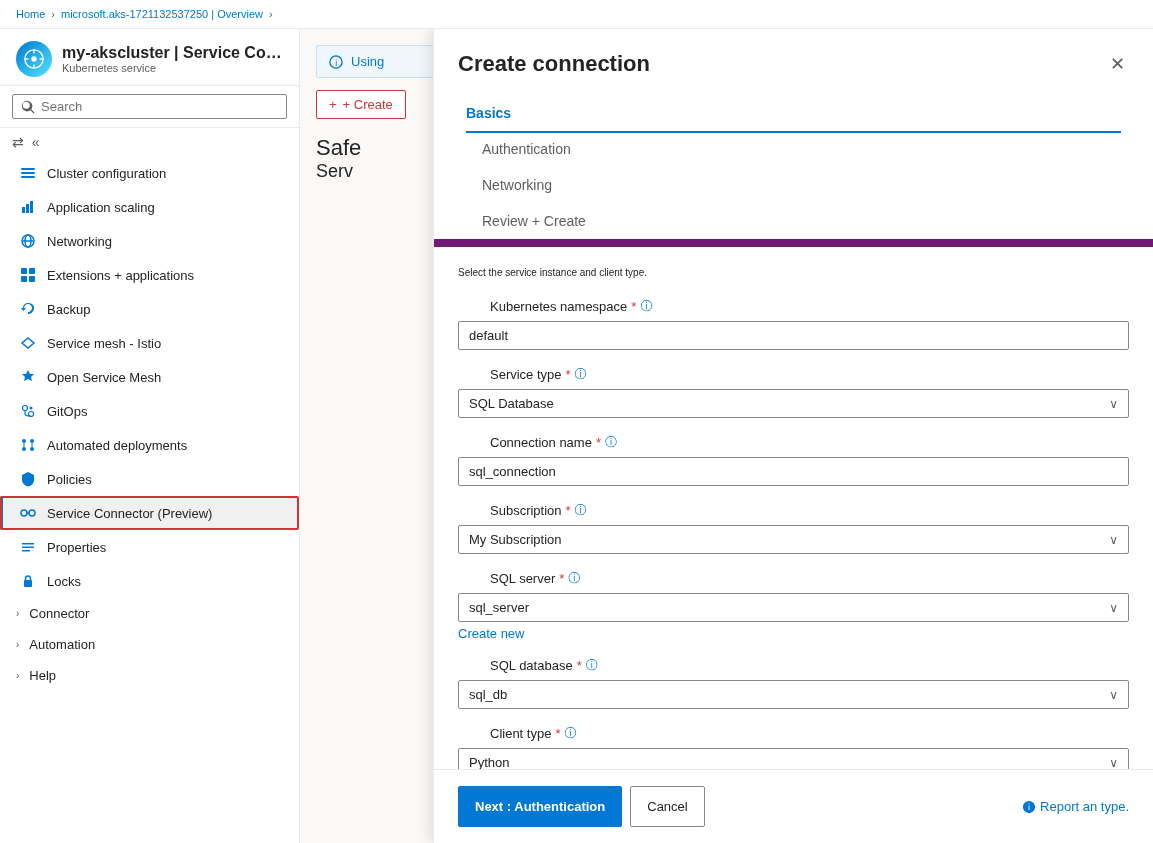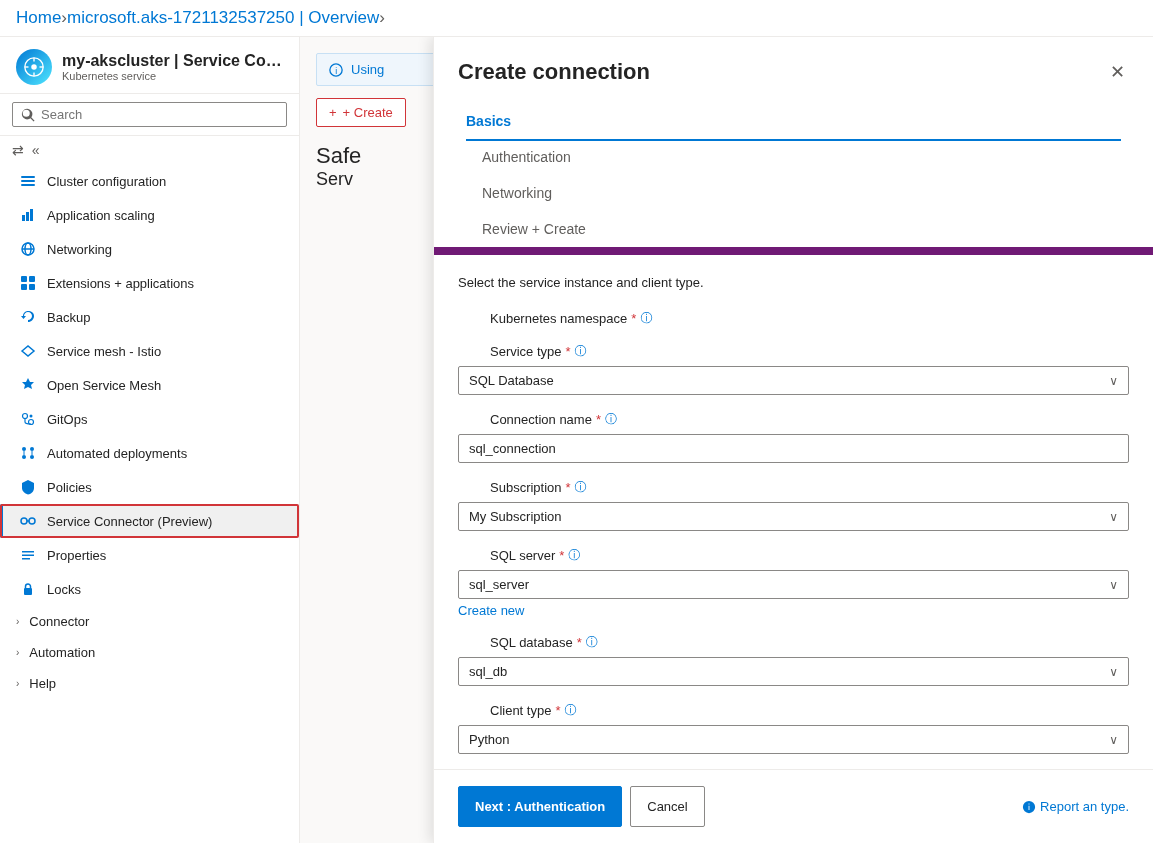--- a/index.html
+++ b/index.html
@@ -1,19 +1,19 @@
 <!DOCTYPE html>
 <html><head>
   <meta charset="utf-8">
   <style>
     * { box-sizing: border-box; margin: 0; padding: 0; }
     body { font-family: 'Segoe UI', Arial, sans-serif; font-size: 13px; color: #242424; background: #f5f5f5; display: flex; flex-direction: column; height: 843px; width: 1153px; overflow: hidden; }
 
     
-    .breadcrumb-bar { background: #fff; padding: 8px 16px; font-size: 17px; color: #0078d4; border-bottom: 1px solid #edebe9; display: flex; align-items: center; flex-shrink: 0; }
+    .breadcrumb-bar { background: #fff; padding: 8px 16px; font-size: 11px; color: #0078d4; border-bottom: 1px solid #edebe9; display: flex; align-items: center; gap: 6px; flex-shrink: 0; }
     .breadcrumb-bar span.sep { color: #605e5c; }
     .breadcrumb-bar a { color: #0078d4; text-decoration: none; }
 
     
     .main-layout { display: flex; flex: 1; overflow: hidden; }
 
     
     .sidebar { width: 300px; background: #fff; border-right: 1px solid #edebe9; display: flex; flex-direction: column; flex-shrink: 0; overflow: hidden; }
 
     .sidebar-header { padding: 12px 16px 8px; display: flex; align-items: center; gap: 10px; border-bottom: 1px solid #edebe9; flex-shrink: 0; }
@@ -46,21 +46,21 @@
 
     
     .panel-tabs { display: flex; border-bottom: 8px solid #701a75; padding: 0 32px; flex-shrink: 0; flex-direction: column; }
     .tab { padding: 10px 16px; font-size: 14px; color: #605e5c; cursor: pointer; border-bottom: 2px solid transparent; margin-bottom: -2px; white-space: nowrap; }
     .tab:first-child { padding-left: 0; }
     .tab.active { color: #0078d4; border-bottom: 2px solid #0078d4; font-weight: 600; }
 
     
     .panel-body { flex: 1; overflow-y: auto; padding: 20px 24px; }
 
-    .panel-description { font-size: 13px; color: #242424; margin-bottom: 20px; }
+    .panel-description { font-size: 10px; color: #242424; margin-bottom: 20px; }
 
     .form-field { margin-bottom: 16px; }
     .field-label { font-size: 13px; color: #242424; margin-bottom: 6px; display: flex; align-items: center; gap: 4px; margin-left: 32px; }
     .field-label .required { color: #d13438; }
     .info-icon { color: #0078d4; font-size: 12px; cursor: pointer; }
 
     .text-input { width: 100%; border: 1px solid #8a8886; border-radius: 2px; padding: 6px 10px; font-size: 13px; color: #242424; outline: none; background: #fff; }
 
     .select-input { width: 100%; border: 1px solid #8a8886; border-radius: 2px; padding: 6px 10px; font-size: 13px; color: #242424; background: #fff; display: flex; align-items: center; justify-content: space-between; cursor: pointer; }
     .select-chevron { color: #605e5c; font-size: 12px; }
@@ -313,20 +313,21 @@
 
       <div class="panel-body">
         <p class="panel-description">Select the service instance and client type.</p>
 
         <div class="form-field">
           <div class="field-label">
             <span>Kubernetes namespace</span>
             <span class="required">*</span>
             <span class="info-icon">ⓘ</span>
           </div>
+          <input type="text" class="text-input" value="default" style="">
         </div>
 
         <div class="form-field">
           <div class="field-label">
             <span>Service type</span>
             <span class="required">*</span>
             <span class="info-icon">ⓘ</span>
           </div>
           <div class="select-input">
             <span>SQL Database</span>

